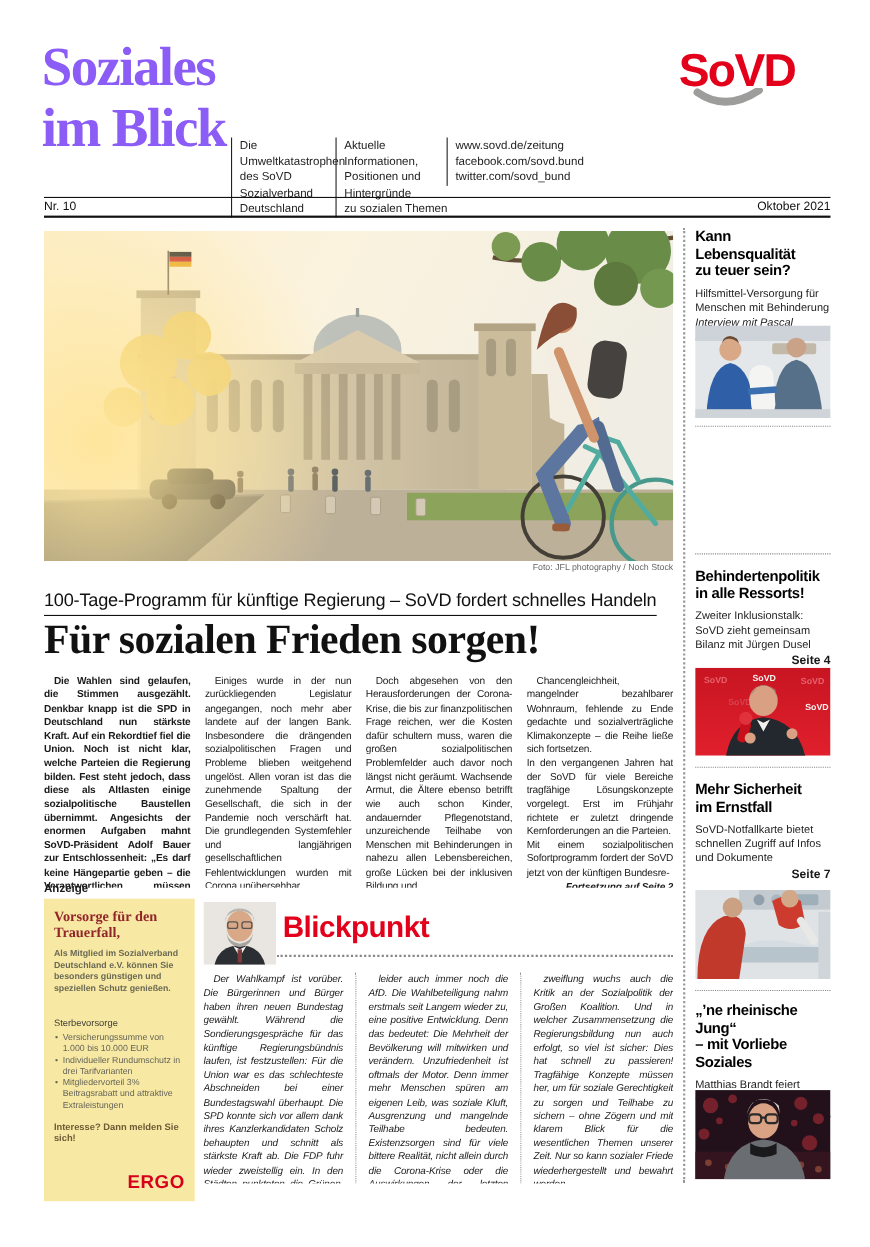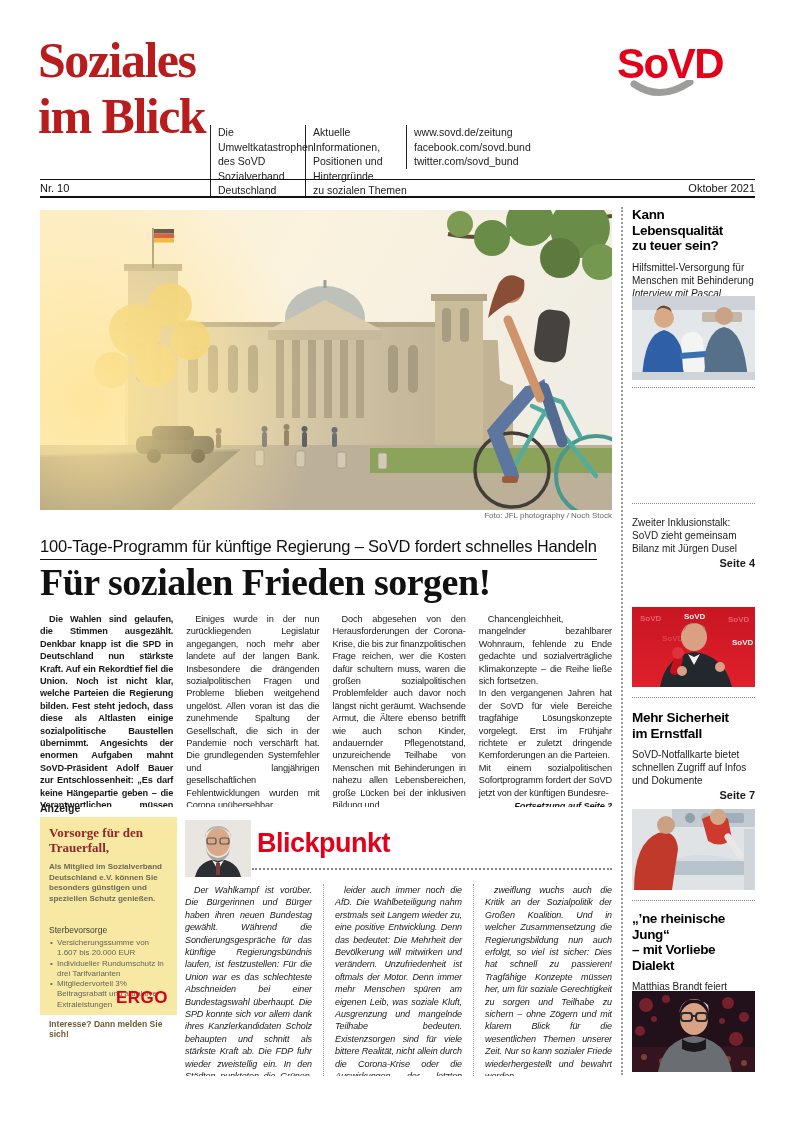--- a/index.html
+++ b/index.html
@@ -3,21 +3,21 @@
 <meta charset="utf-8">
 <style>
   html,body{margin:0;padding:0;background:#fff;}
   .page{position:relative;width:791px;height:1134px;background:#fff;overflow:hidden;
         font-family:"Liberation Sans",sans-serif;color:#1a1a1a;}
   .abs{position:absolute;}
   .pre{white-space:pre-line;}
 
   
   .masthead-title{left:38px;top:32px;font-family:"Liberation Serif",serif;font-weight:bold;
-                  font-size:50px;line-height:56px;letter-spacing:-1.5px;color:#b91c1c;}
+                  font-size:50px;line-height:56px;letter-spacing:-1.5px;color:#8b5cf6;}
   .logo-box{left:617px;top:40px;width:130px;height:62px;}
   .logo-text{font-weight:bold;font-size:42px;letter-spacing:-1.5px;color:#e2001a;
              font-family:"Liberation Sans",sans-serif;}
   .logo-swoosh{position:absolute;left:13px;top:40px;}
   .info-col{top:125px;border-left:1px solid #222;padding-left:7px;font-size:10.5px;line-height:14.5px;color:#222;}
   .rule1{left:40px;top:179px;width:715px;height:1px;background:#111;}
   .rule2{left:40px;top:196px;width:715px;height:2px;background:#111;}
   .issue{top:182px;font-size:11px;color:#111;text-align:center;}
 
   
@@ -29,21 +29,21 @@
   .headline{left:40px;top:560px;width:575px;font-family:"Liberation Serif",serif;font-weight:bold;
             font-size:38px;letter-spacing:-0.5px;color:#111;}
   .body-cols{left:40px;top:613px;width:572px;height:194px;display:flex;gap:13px;overflow:hidden;}
   .body-col{flex:1 1 0;font-size:9.2px;line-height:12.4px;letter-spacing:-0.15px;
             text-align:justify;text-indent:9px;}
   .body-col.lead-par{font-weight:bold;}
   .continuation{font-weight:bold;font-style:italic;text-align:right;text-indent:0;margin-top:1px;}
 
   
   .anzeige-label{left:40px;top:802px;font-size:10.5px;font-weight:bold;}
-  .ad-box{left:40px;top:817px;width:137px;height:198px;background:#f7e8a3;box-sizing:border-box;
+  .ad-box{left:40px;top:817px;width:137px;height:275px;background:#f7e8a3;box-sizing:border-box;
           padding:9px 8px 8px 9px;}
   .ad-heading{font-family:"Liberation Serif",serif;font-weight:bold;font-size:13px;line-height:14.5px;
               color:#92252a;margin-bottom:7px;}
   .ad-intro{font-size:8px;line-height:10.5px;font-weight:bold;color:#6b6a55;margin-bottom:21px;}
   .ad-product{font-size:8.5px;font-weight:normal;color:#3f3e35;margin-bottom:3px;}
   .ad-bullet{font-size:8px;line-height:10.3px;color:#66655a;padding-left:8px;position:relative;}
   .ad-bullet::before{content:"•";position:absolute;left:1px;}
   .ad-cta{font-size:8.5px;font-weight:bold;color:#6e5b35;margin-top:9px;}
   .ad-contact{font-size:8px;line-height:10.3px;font-weight:bold;color:#4a4a40;margin-top:9px;}
   .ergo-logo{position:absolute;right:9px;bottom:7px;font-size:17px;font-weight:bold;
@@ -239,21 +239,21 @@
       <div class="continuation">Fortsetzung auf Seite 2</div>
     </div>
   </div>
 
   <div class="abs anzeige-label">Anzeige</div>
   <div class="abs ad-box">
     <div class="ad-heading pre">Vorsorge für den
 Trauerfall,</div>
     <div class="ad-intro">Als Mitglied im Sozialverband Deutschland e.V. können Sie besonders günstigen und speziellen Schutz genießen.</div>
     <div class="ad-product">Sterbevorsorge</div>
-    <div class="ad-bullet">Versicherungssumme von 1.607 bis 20.000 EUR</div>
+    <div class="ad-bullet">Versicherungssumme von 1.000 bis 10.000 EUR</div>
     <div class="ad-bullet">Individueller Rundumschutz in drei Tarifvarianten</div>
     <div class="ad-bullet">Mitgliedervorteil 3% Beitragsrabatt und attraktive Extraleistungen</div>
     <div class="ad-cta">Interesse? Dann melden Sie sich!</div>
     <div class="ergo-logo">ERGO</div>
   </div>
 
   <svg class="abs bp-portrait" viewBox="0 0 66 57" preserveAspectRatio="none">
     <rect width="66" height="57" fill="#e9e6e1"></rect>
     <path d="M10,57 Q14,40 33,39 Q52,40 56,57 Z" fill="#2b2e33"></path>
     <polygon points="27,40 33,50 39,40 33,43" fill="#f2f1ee"></polygon>
@@ -298,20 +298,22 @@
     <path d="M70,84 Q72,34 92,31 Q112,34 116,84 Z" fill="#57708a"></path>
     <rect x="50" y="36" width="22" height="46" rx="10" fill="#f4f4f2" transform="rotate(-4 61 59)"></rect>
     <rect x="48" y="56" width="26" height="6" fill="#3a6fb0" transform="rotate(-4 61 59)"></rect>
     <rect x="0" y="76" width="123" height="8" fill="#cfd4d8"></rect>
   </svg>
   <div class="abs sb-div" style="top:387px;"></div>
 
   <div class="abs sb-div" style="top:503px;"></div>
 
   <div class="abs sb-item" style="top:516px;">
+    <div class="sb-heading pre">Behindertenpolitik
+in alle Ressorts!</div>
     <div class="sb-text pre">Zweiter Inklusionstalk:
 SoVD zieht gemeinsam
 Bilanz mit Jürgen Dusel</div>
     <div class="sb-page">Seite 4</div>
   </div>
   <svg class="abs sb-photo" style="top:607px;height:80px;" viewBox="0 0 123 80" preserveAspectRatio="none">
     <defs>
         <linearGradient id="redwall" x1="0" y1="0" x2="0" y2="1">
       <stop offset="0" stop-color="#c81522"></stop>
           <stop offset="1" stop-color="#e0202c"></stop>
@@ -356,21 +358,21 @@
     <circle cx="34" cy="16" r="9" fill="#caa183"></circle>
     <path d="M70,10 Q84,2 96,10 L100,30 Q88,40 76,32 Z" fill="#cc3b2e"></path>
     <circle cx="86" cy="8" r="8" fill="#d2a888"></circle>
     <path d="M96,28 L108,46" stroke="#e8e8e6" stroke-width="7" stroke-linecap="round"></path>
     <rect x="112" y="20" width="11" height="61" fill="#cfd5d9"></rect>
   </svg>
   <div class="abs sb-div" style="top:900px;"></div>
 
   <div class="abs sb-item" style="top:911px;">
     <div class="sb-heading pre">„’ne rheinische Jung“
-– mit Vorliebe Dialekt</div>
+– mit Vorliebe Soziales</div>
     <div class="sb-text pre">Matthias Brandt feiert
 60. Geburtstag</div>
     <div class="sb-page">Seite 24</div>
   </div>
   <svg class="abs sb-photo" style="top:991px;height:81px;" viewBox="0 0 123 81" preserveAspectRatio="none">
     <rect width="123" height="81" fill="#22101a"></rect>
     <g fill="#b8303c" opacity="0.55">
       <circle cx="14" cy="14" r="7"></circle>
         <circle cx="34" cy="8" r="4"></circle>
         <circle cx="96" cy="12" r="6"></circle>

